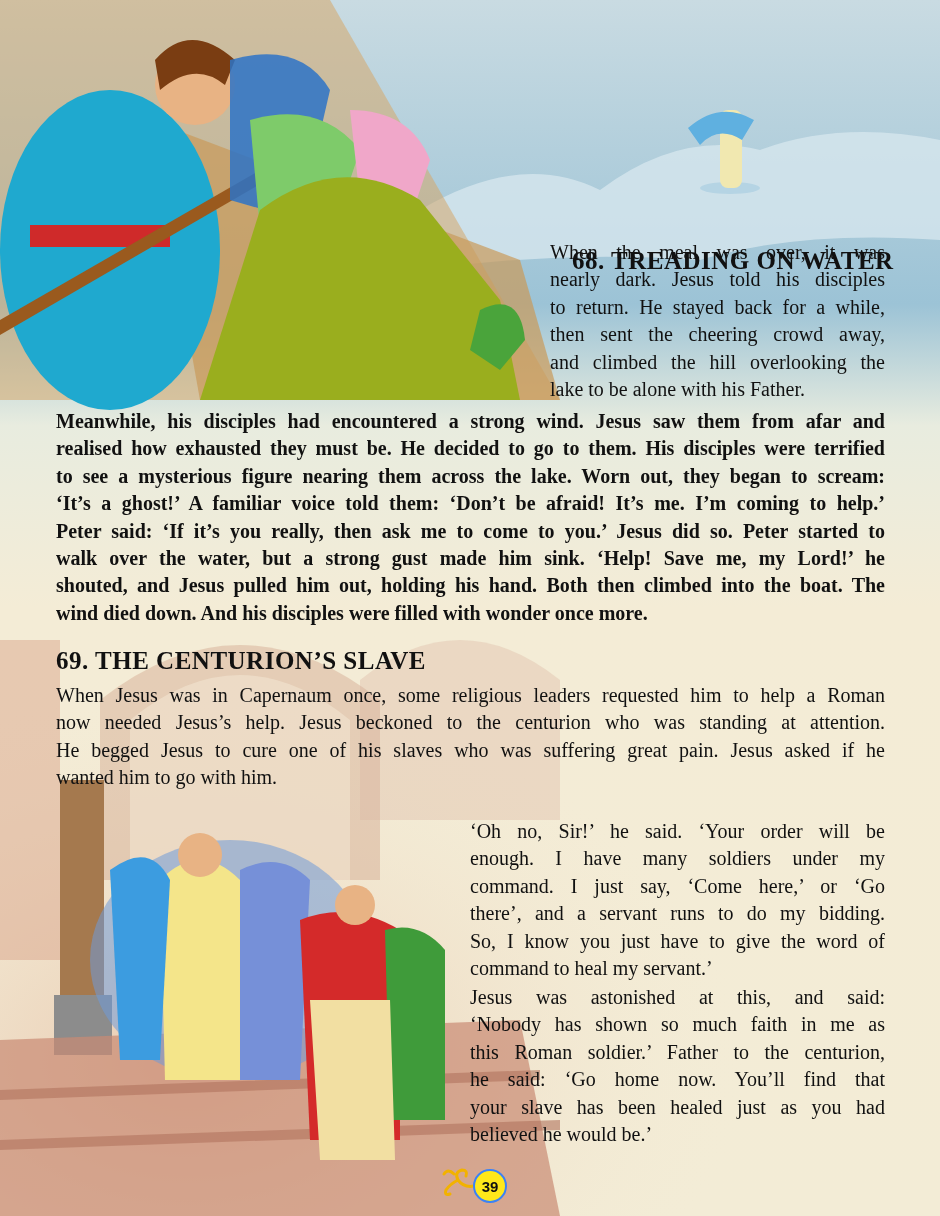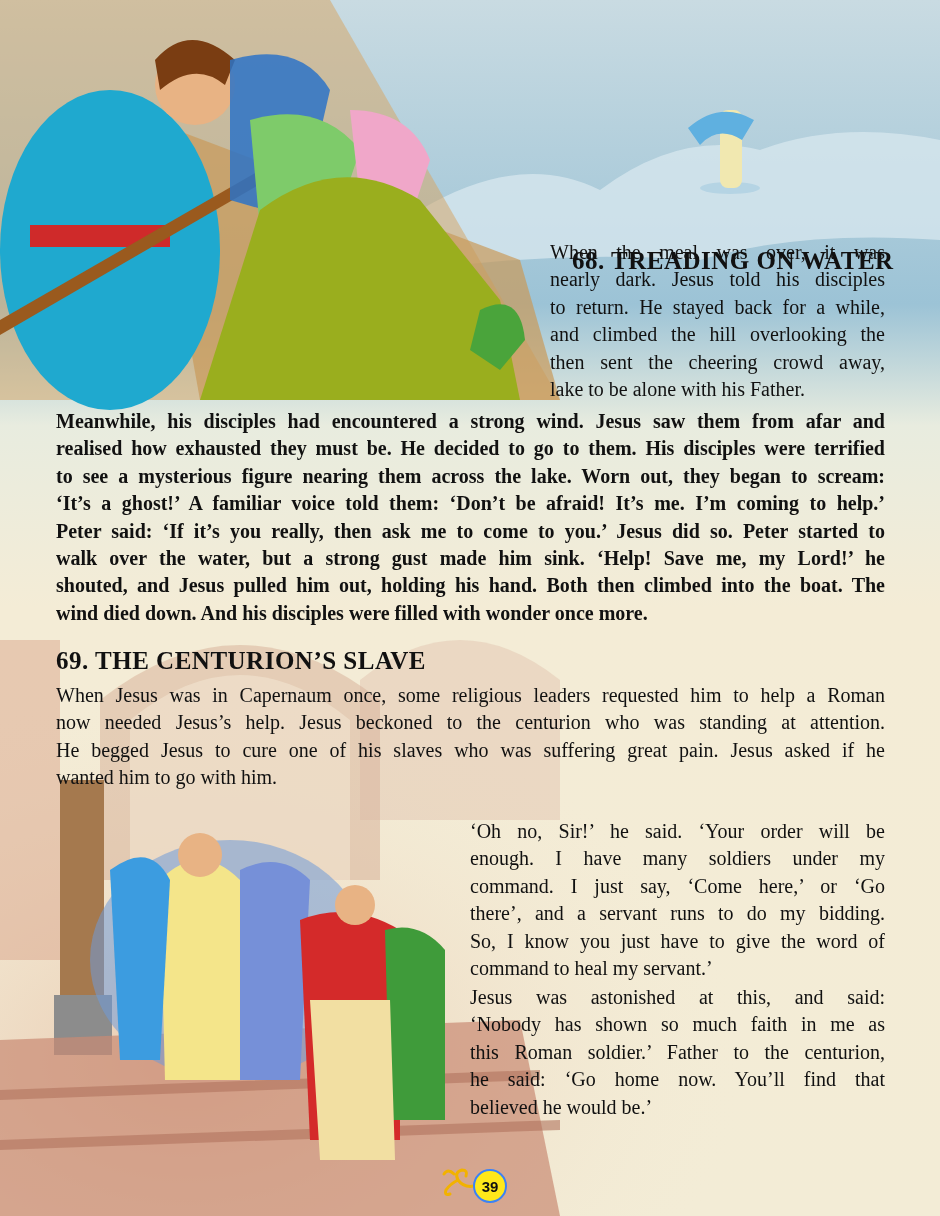--- a/index.html
+++ b/index.html
@@ -74,22 +74,22 @@
   <path d="M385 930 Q420 920 445 950 L445 1120 L390 1120 Z" fill="#3f9b3a"></path>
   <path d="M310 1000 L390 1000 L395 1160 L320 1160 Z" fill="#f2dfa2"></path>
 </svg>
 
 <h1 class="heading" style="left:572px;top:203px;margin-top:44px;">68. TREADING ON WATER</h1>
 
 <div class="para" style="left:550px;top:239px;width:335px;">
   <span class="line">When the meal was over, it was</span>
   <span class="line">nearly dark. Jesus told his disciples</span>
   <span class="line">to return. He stayed back for a while,</span>
+  <span class="line">then sent the cheering crowd away,</span>
   <span class="line">and climbed the hill overlooking the</span>
-  <span class="line">then sent the cheering crowd away,</span>
   <span class="line last">lake to be alone with his Father.</span>
 </div>
 
 <div class="para" style="left:56px;top:408px;width:829px;font-weight:bold;">
   <span class="line">Meanwhile, his disciples had encountered a strong wind. Jesus saw them from afar and</span>
   <span class="line">realised how exhausted they must be. He decided to go to them. His disciples were terrified</span>
   <span class="line">to see a mysterious figure nearing them across the lake. Worn out, they began to scream:</span>
   <span class="line">‘It’s a ghost!’ A familiar voice told them: ‘Don’t be afraid! It’s me. I’m coming to help.’</span>
   <span class="line">Peter said: ‘If it’s you really, then ask me to come to you.’ Jesus did so. Peter started to</span>
   <span class="line">walk over the water, but a strong gust made him sink. ‘Help! Save me, my Lord!’ he</span>
@@ -113,19 +113,20 @@
   <span class="line">there’, and a servant runs to do my bidding.</span>
   <span class="line">So, I know you just have to give the word of</span>
   <span class="line last">command to heal my servant.’</span>
 </div>
 
 <div class="para" style="left:470px;top:984px;width:415px;">
   <span class="line">Jesus was astonished at this, and said:</span>
   <span class="line">‘Nobody has shown so much faith in me as</span>
   <span class="line">this Roman soldier.’ Father to the centurion,</span>
   <span class="line">he said: ‘Go home now. You’ll find that</span>
+  <span class="line">your slave has been healed just as you had</span>
   <span class="line last">believed he would be.’</span>
 </div>
 
 <svg style="position:absolute;left:438px;top:1164px;" width="40" height="34" viewBox="0 0 40 34">
   <path d="M36 22 Q26 24 20 16 Q16 8 24 6 Q30 6 28 12 M20 16 Q12 20 8 26 Q6 32 12 30 M16 10 Q10 4 6 10" stroke="#f2b200" stroke-width="3" fill="none" stroke-linecap="round"></path>
 </svg>
 <div id="pagenum">39</div>
 
 </body></html>

